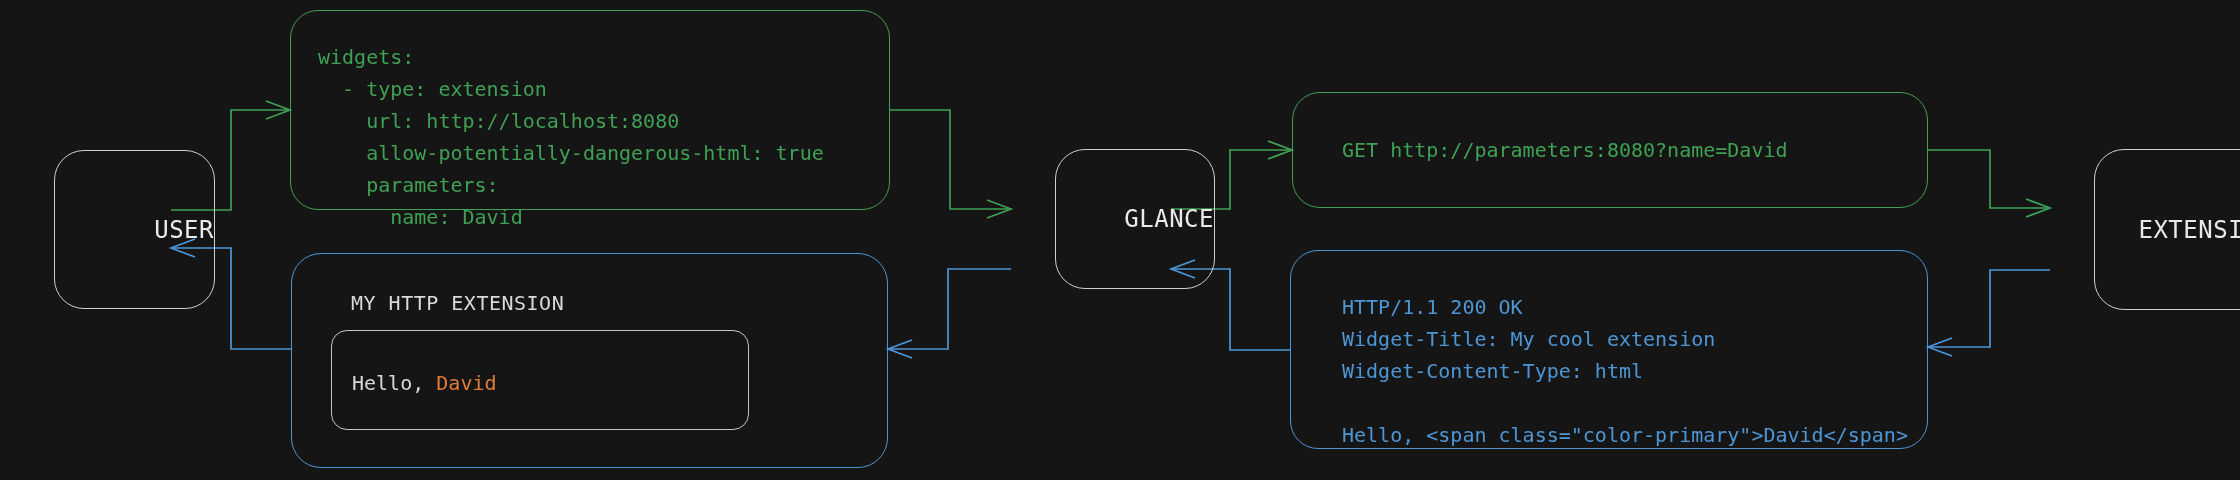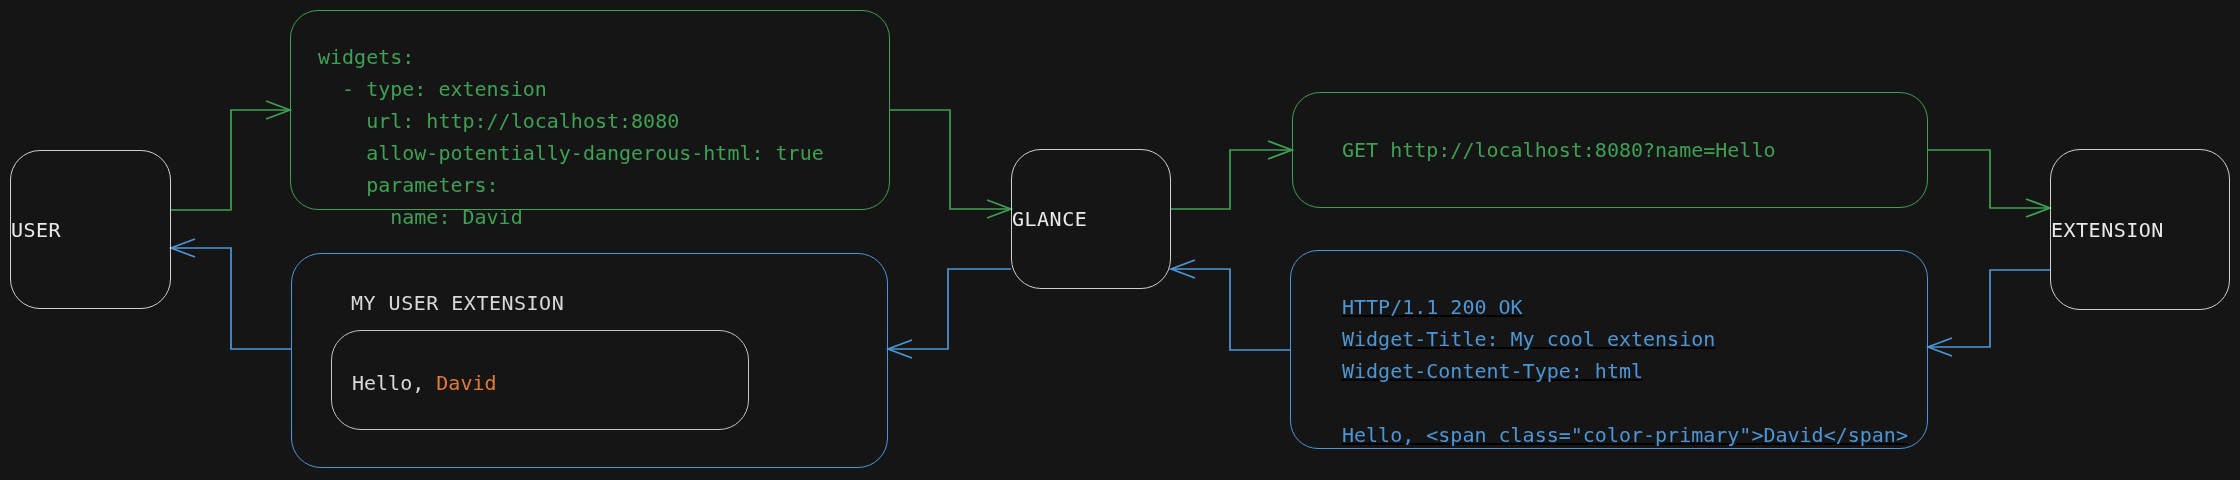--- a/index.html
+++ b/index.html
@@ -33,24 +33,25 @@
 
   .box {
     position: absolute;
     border: 1.5px solid var(--node_border);
     border-radius: 30px;
     background: transparent;
   }
   .node {
     display: flex;
     align-items: center;
-    justify-content: flex-start;
+    justify-content: flex-end;
     color: var(--node_text);
-    font-size: 20px;
+    font-size: 24px;
     letter-spacing: 0.5px;
+    margin-left: 44px;
   }
   #node-user      { left: 10px;   top: 150px; width: 161px; height: 159px; }
   #node-glance    { left: 1011px; top: 149px; width: 160px; height: 140px; }
   #node-extension { left: 2050px; top: 149px; width: 180px; height: 161px; }
 
   .codebox { border-radius: 28px; }
   .codebox pre {
     margin: 0;
     font-family: inherit;
     font-size: 20px;
@@ -60,38 +61,38 @@
   #box-config { left: 290px; top: 10px; width: 600px; height: 200px; border-color: var(--green); }
   #box-config pre { padding: 30px 0 0 27px; color: var(--green); }
 
   #box-request {
     left: 1292px; top: 92px; width: 636px; height: 116px;
     border-color: var(--green);
     display: flex; align-items: center;
   }
   #box-request pre { padding-left: 49px; color: var(--green); }
 
-  #box-response { left: 1290px; top: 250px; width: 638px; height: 199px; border-color: var(--blue); text-decoration: underline; }
+  #box-response { left: 1290px; top: 250px; width: 638px; height: 199px; border-color: var(--blue); }
   #box-response pre { padding: 40px 0 0 51px; color: var(--blue); }
 
   #box-widget { left: 291px; top: 253px; width: 597px; height: 215px; border-color: var(--blue); }
   .widget-title {
     position: absolute;
     left: 59px; top: 37px;
     color: var(--widget_text);
     font-size: 20px;
     line-height: 24px;
     letter-spacing: 0.5px;
   }
   .widget-inner {
     position: absolute;
     left: 39px; top: 76px;
     width: 418px; height: 100px;
     border: 1.5px solid var(--inner_border);
-    border-radius: 30px;
+    border-radius: 16px;
   }
   .widget-greeting {
     position: absolute;
     left: 20px; top: 40px;
     font-size: 20px;
     line-height: 24px;
     color: var(--widget_text);
     white-space: pre;
   }
   .widget-greeting .name { color: var(--orange); }
@@ -135,31 +136,31 @@
   <div class="box codebox" id="box-config">
     <pre>widgets:
   - type: extension
     url: http://localhost:8080
     allow-potentially-dangerous-html: true
     parameters:
       name: David</pre>
   </div>
 
   <div class="box codebox" id="box-request">
-    <pre>GET http://localhost:8080?name=Hello</pre>
+    <pre>GET http://parameters:8080?name=David</pre>
   </div>
 
   <div class="box codebox" id="box-response">
     <pre>HTTP/1.1 200 OK
 Widget-Title: My cool extension
 Widget-Content-Type: html
 
 Hello, &lt;span class="color-primary"&gt;David&lt;/span&gt;</pre>
   </div>
 
   <div class="box" id="box-widget">
-    <div class="widget-title">MY USER EXTENSION</div>
+    <div class="widget-title">MY HTTP EXTENSION</div>
     <div class="widget-inner">
       <div class="widget-greeting"><span>Hello, </span><span class="name">David</span></div>
     </div>
   </div>
 
 </div>
 
 </body></html>

